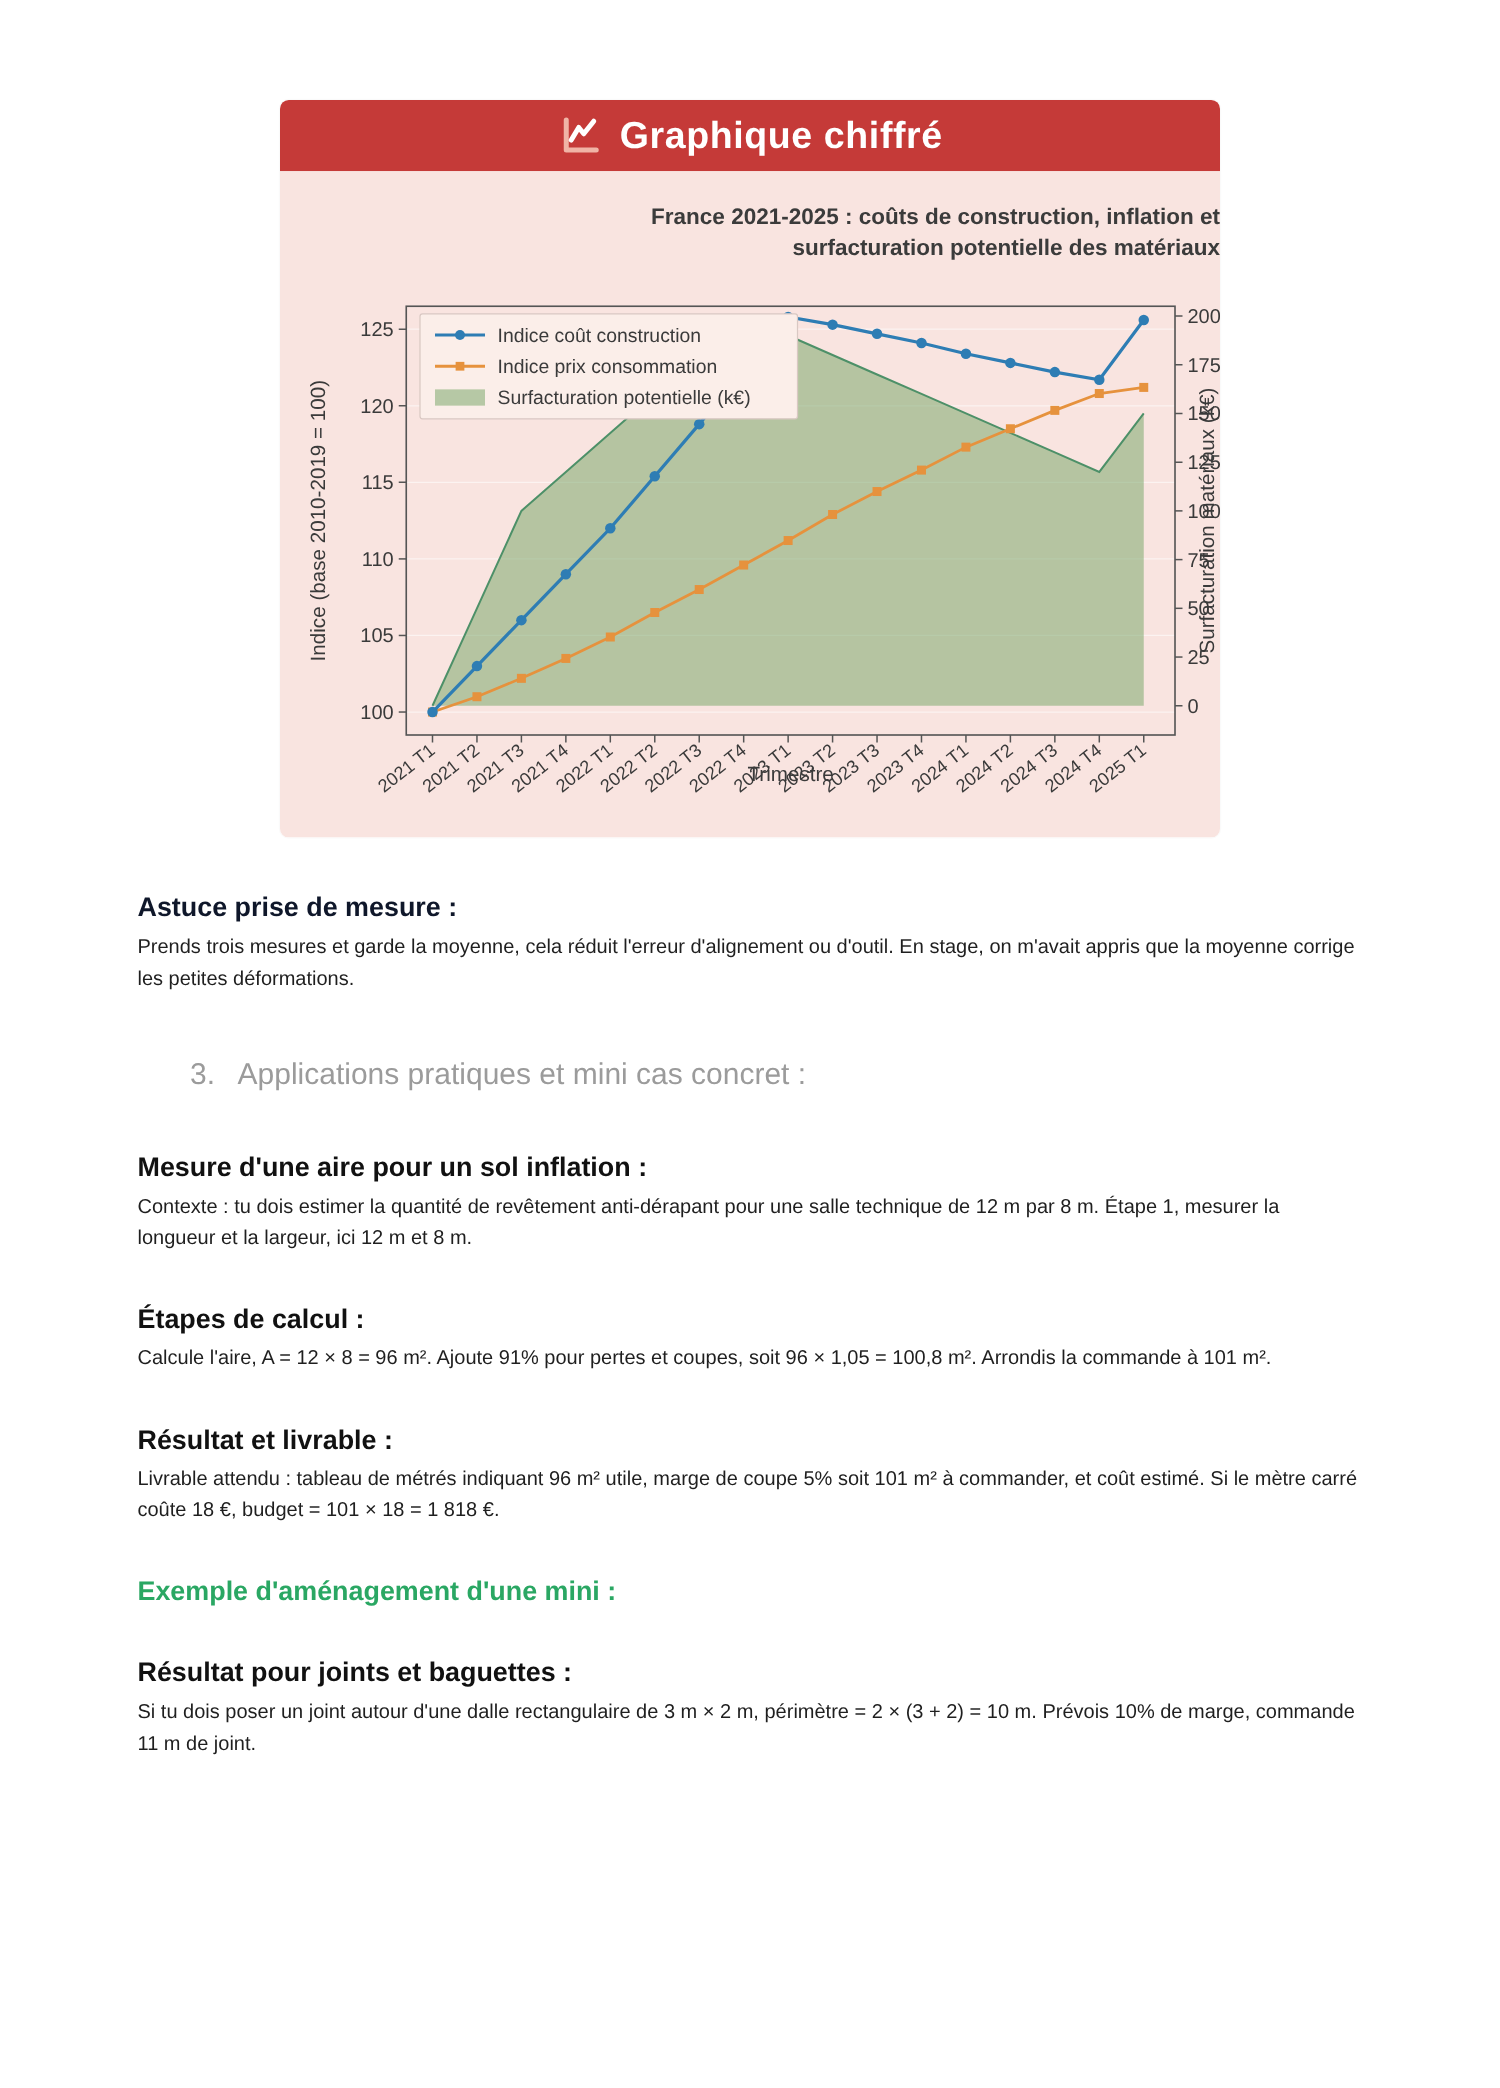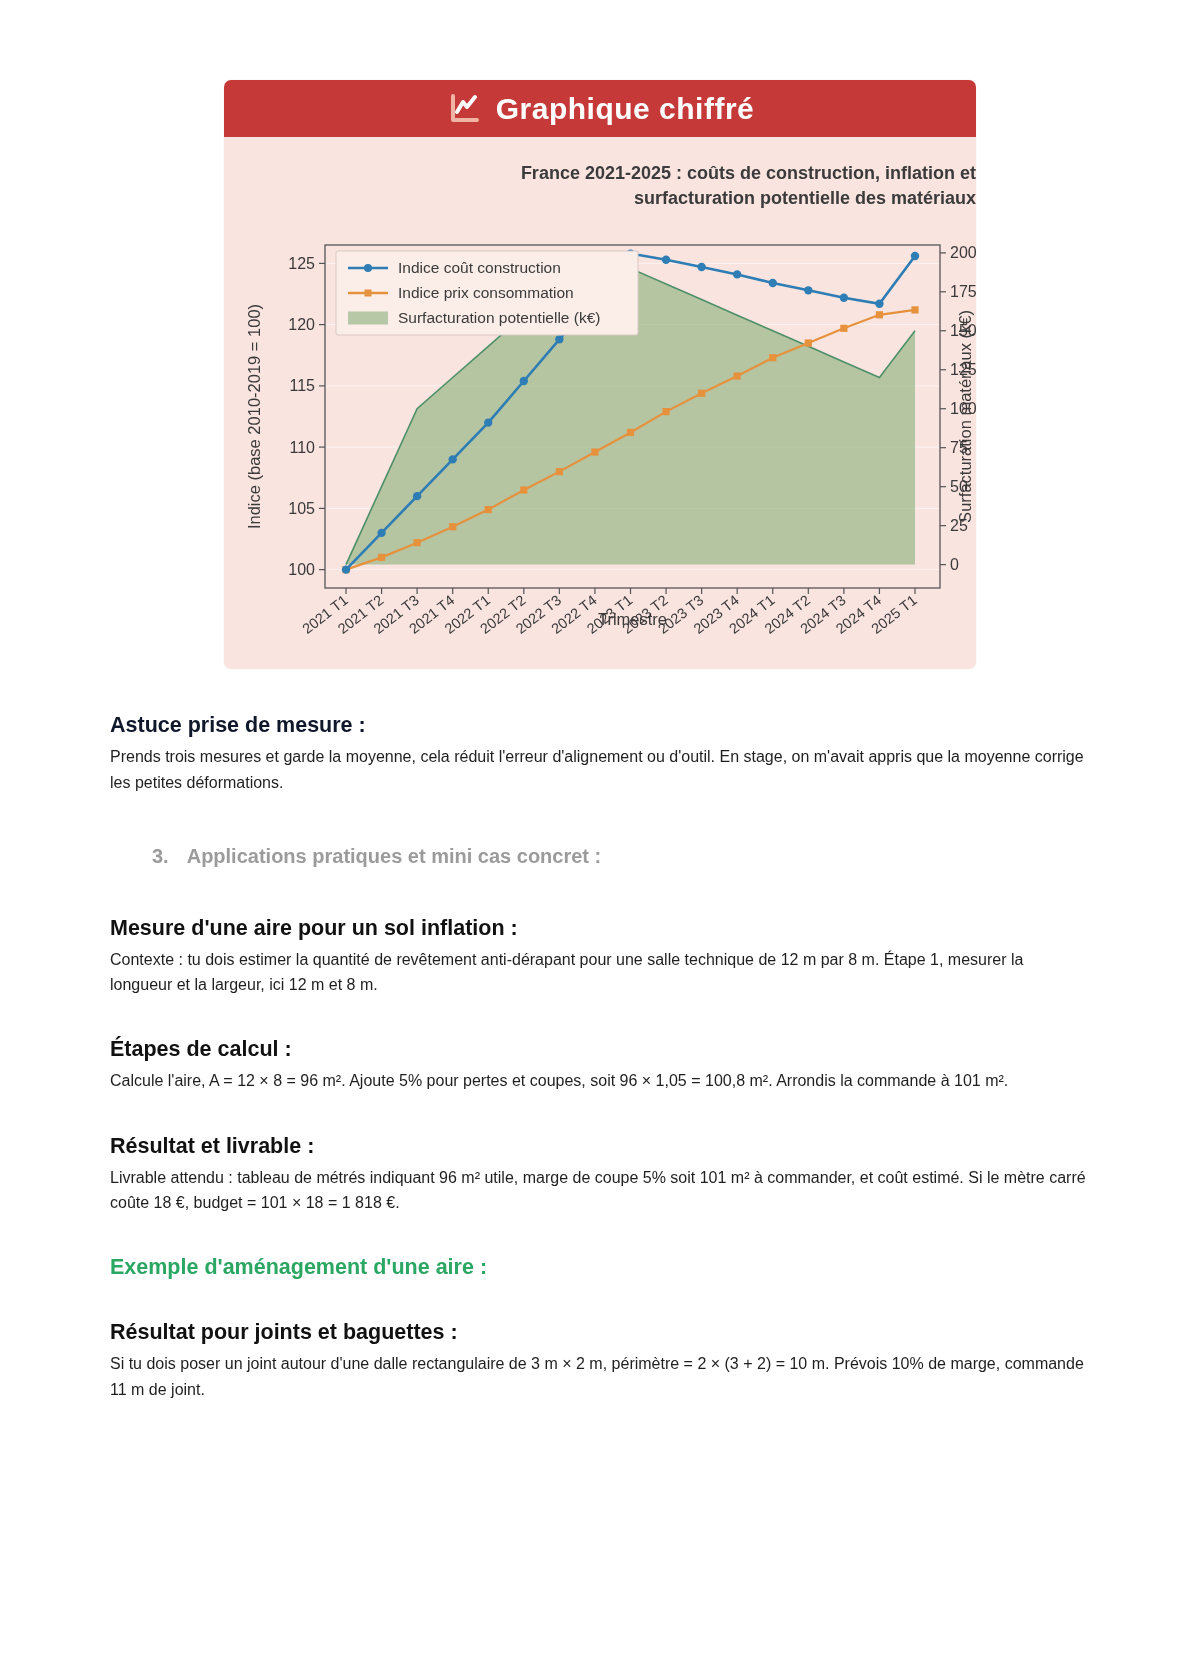--- a/index.html
+++ b/index.html
@@ -17,21 +17,21 @@
                  line-height:1.4; margin:8px 0 2px 0; }
   svg text { font-family:"Liberation Sans", sans-serif; fill:#3a3a3a; }
 
   
   .content { margin:44px 110px 0 110px; }
   .section { margin-bottom:40px; }
   .section h3 { font-size:21.5px; font-weight:bold; color:#111111; margin-bottom:6px; }
   .section h3.orange { color:#0f172a; }
   .section h3.green  { color:#2aa763; }
   .section p { font-size:16px; line-height:1.58; color:#1f1f1f; max-width:990px; }
-  .section-number-heading { font-size:20px; font-weight:bold; color:#9b9b9b;
+  .section-number-heading { font-size:24px; font-weight:normal; color:#9b9b9b;
                             margin:50px 0 48px 42px; }
   .section-number-heading .num { margin-right:18px; }
 </style>
 </head>
 <body>
 
 <div class="card">
   <div class="card-banner" id="card-banner" style="background: rgb(197, 58, 56);">
     <svg width="36" height="36" viewBox="0 0 36 36">
       <polyline points="7,5 7,29 31,29" fill="none" stroke="#f0b4a6" stroke-width="4" stroke-linecap="round" stroke-linejoin="round"></polyline>
@@ -175,26 +175,26 @@
       <h3 class="orange">Astuce prise de mesure :</h3>
       <p>Prends trois mesures et garde la moyenne, cela réduit l'erreur d'alignement ou d'outil. En stage, on m'avait appris que la moyenne corrige les petites déformations.</p>
     </div>
     <div class="section-number-heading"><span class="num">3.</span><span>Applications pratiques et mini cas concret :</span></div>
     <div class="section">
       <h3 class="dark">Mesure d'une aire pour un sol inflation :</h3>
       <p>Contexte : tu dois estimer la quantité de revêtement anti-dérapant pour une salle technique de 12 m par 8 m. Étape 1, mesurer la longueur et la largeur, ici 12 m et 8 m.</p>
     </div>
     <div class="section">
       <h3 class="dark">Étapes de calcul :</h3>
-      <p>Calcule l'aire, A = 12 × 8 = 96 m². Ajoute 5% pour pertes et coupes, soit 96 × 1,05 = 100,8 m². Arrondis la commande à 101 m².</p>
+      <p>Calcule l'aire, A = 12 × 8 = 96 m². Ajoute 91% pour pertes et coupes, soit 96 × 1,05 = 100,8 m². Arrondis la commande à 101 m².</p>
     </div>
     <div class="section">
       <h3 class="dark">Résultat et livrable :</h3>
       <p>Livrable attendu : tableau de métrés indiquant 96 m² utile, marge de coupe 5% soit 101 m² à commander, et coût estimé. Si le mètre carré coûte 18 €, budget = 101 × 18 = 1 818 €.</p>
     </div>
     <div class="section">
-      <h3 class="green">Exemple d'aménagement d'une aire :</h3>
+      <h3 class="green">Exemple d'aménagement d'une mini :</h3>
     </div>
     <div class="section">
       <h3 class="dark">Résultat pour joints et baguettes :</h3>
       <p>Si tu dois poser un joint autour d'une dalle rectangulaire de 3 m × 2 m, périmètre = 2 × (3 + 2) = 10 m. Prévois 10% de marge, commande 11 m de joint.</p>
     </div>
   </div>
 
 </body></html>

